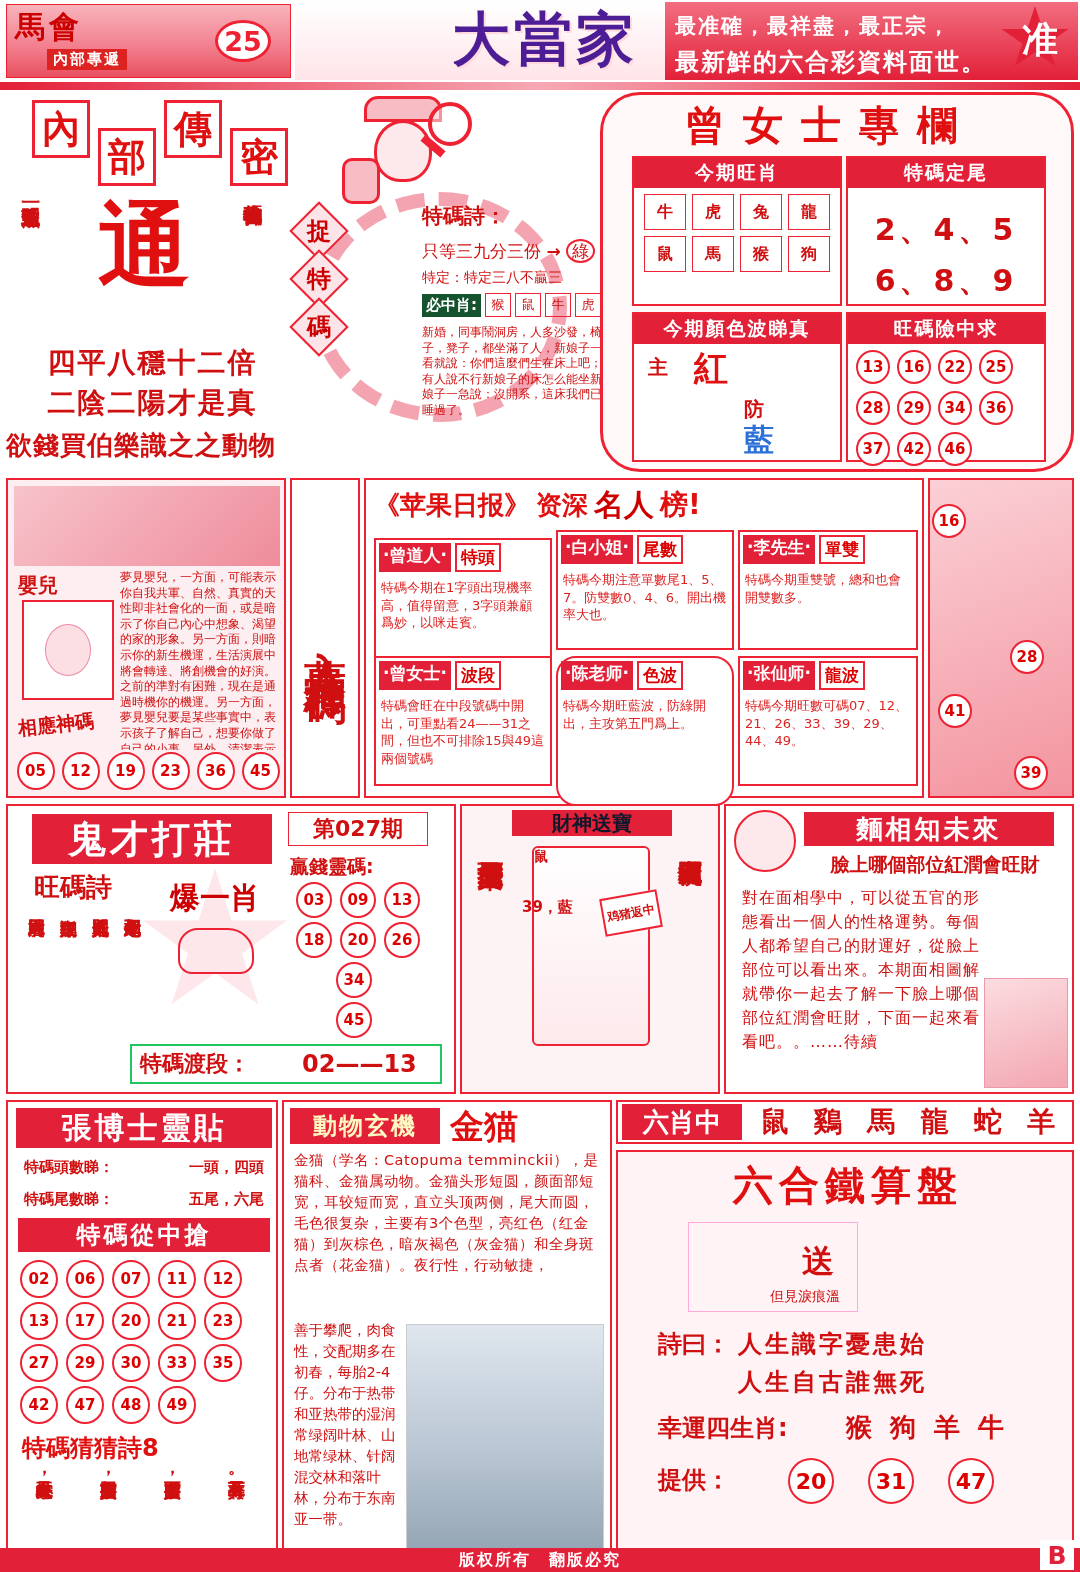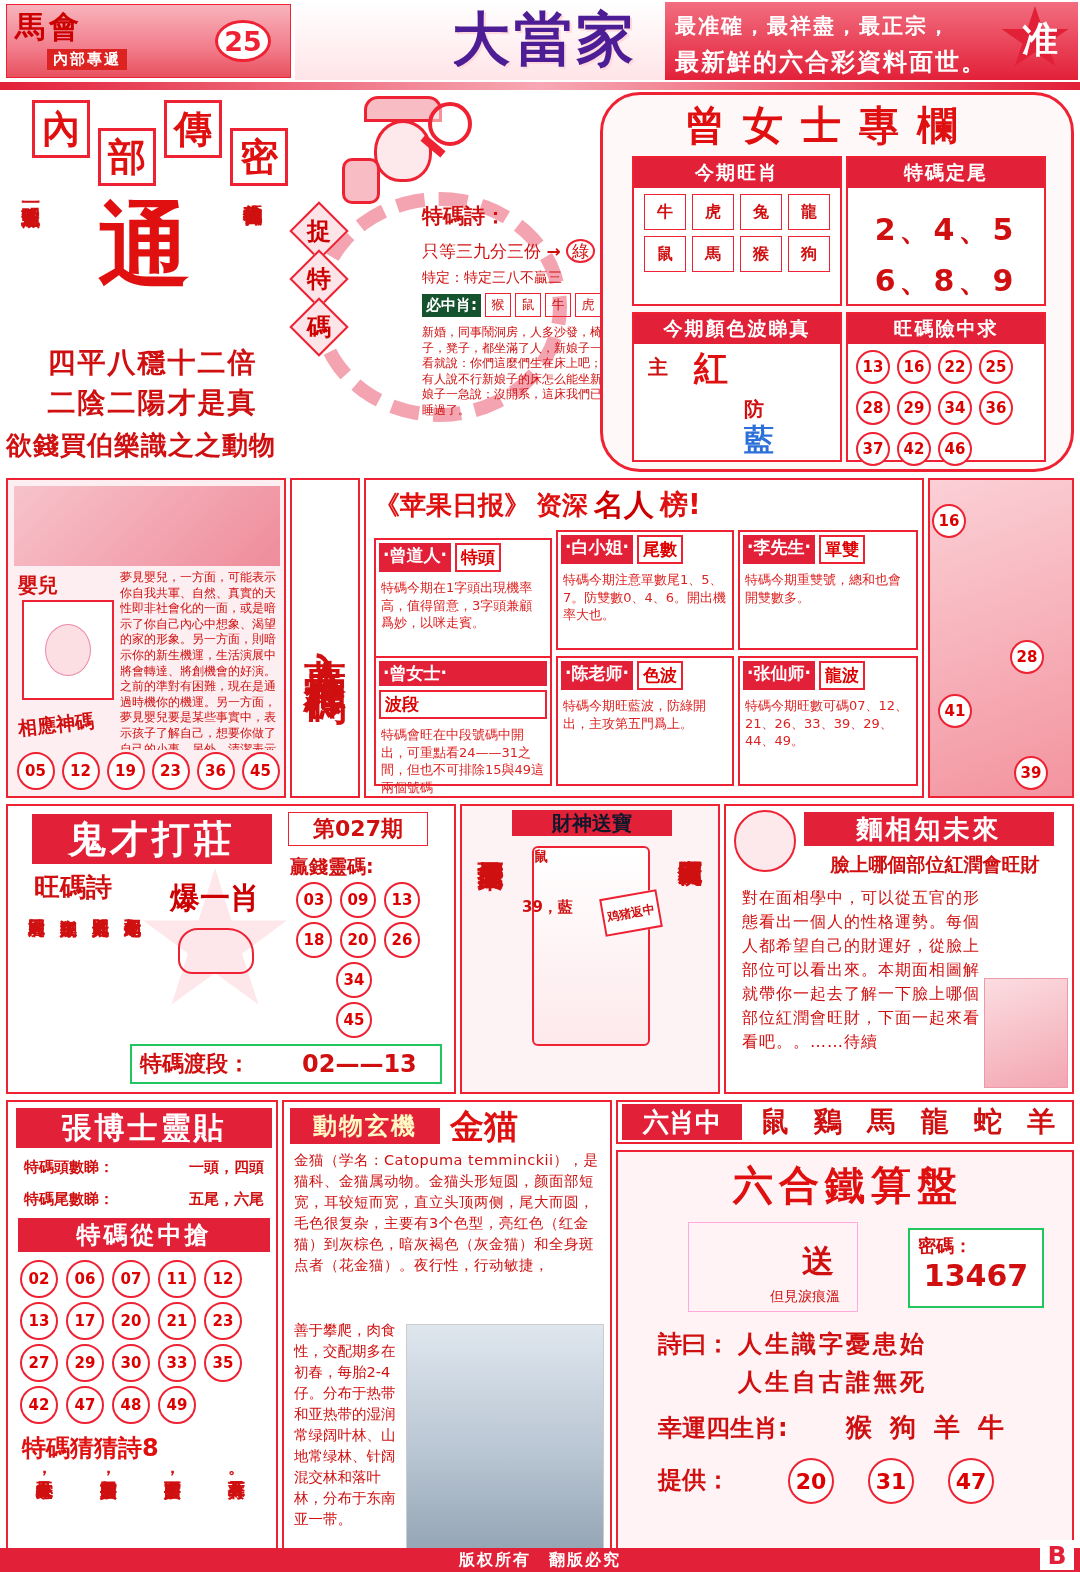--- a/index.html
+++ b/index.html
@@ -248,27 +248,27 @@
     </div>
     <div class="abs ap-cell" style="left:372px;top:50px;width:180px;height:120px;">
       <div style="display:flex;gap:4px;padding:3px;">
         <span class="ap-name">·李先生·</span>
         <span class="ap-tag">單雙</span>
       </div>
       <div class="ap-body">特碼今期重雙號，總和也會開雙數多。</div>
     </div>
 
     <div class="abs ap-cell" style="left:8px;top:176px;width:178px;height:130px;">
-      <div style="display:flex;gap:4px;padding:3px;flex-direction:column;">
+      <div style="display:flex;gap:4px;padding:3px;">
         <span class="ap-name">·曾女士·</span>
         <span class="ap-tag">波段</span>
       </div>
       <div class="ap-body">特碼會旺在中段號碼中開出，可重點看24——31之間，但也不可排除15與49這兩個號碼</div>
     </div>
-    <div class="abs ap-cell" style="left:190px;top:176px;width:178px;height:130px;">
+    <div class="abs ap-cell" style="left:190px;top:176px;width:178px;height:150px;border-radius:20px;">
       <div style="display:flex;gap:4px;padding:3px;">
         <span class="ap-name">·陈老师·</span>
         <span class="ap-tag">色波</span>
       </div>
       <div class="ap-body">特碼今期旺藍波，防綠開出，主攻第五門爲上。</div>
     </div>
     <div class="abs ap-cell" style="left:372px;top:176px;width:180px;height:130px;">
       <div style="display:flex;gap:4px;padding:3px;">
         <span class="ap-name">·张仙师·</span>
         <span class="ap-tag">龍波</span>
@@ -407,24 +407,20 @@
     </div>
   </div>
 
   <div class="abs abacus">
     <div class="abs" style="left:60px;top:10px;width:340px;height:46px;display:flex;align-items:center;justify-content:center;font-size:40px;font-weight:bold;color:#e01010;letter-spacing:6px;">六合鐵算盤</div>
 
     <div class="abs" style="left:70px;top:70px;width:170px;height:90px;border:1px solid #f2a;opacity:.35;"></div>
     <div class="abs" style="left:184px;top:88px;font-size:32px;font-weight:bold;">送</div>
     <div class="abs" style="left:152px;top:136px;font-size:14px;">但見淚痕溫</div>
 
-    <div class="abs bd" style="left:290px;top:76px;width:136px;height:80px;background:#fff;">
-      <div style="font-size:18px;font-weight:bold;padding:4px 0 0 8px;">密碼：</div>
-      <div style="font-size:30px;font-weight:bold;text-align:center;">13467</div>
-    </div>
 
     <div class="abs" style="left:40px;top:176px;font-size:24px;font-weight:bold;">詩曰：</div>
     <div class="abs" style="left:120px;top:176px;font-size:24px;font-weight:bold;letter-spacing:3px;">人生識字憂患始</div>
     <div class="abs" style="left:120px;top:214px;font-size:24px;font-weight:bold;letter-spacing:3px;">人生自古誰無死</div>
 
     <div class="abs" style="left:40px;top:260px;font-size:24px;font-weight:bold;">幸運四生肖:</div>
     <div class="abs" style="left:228px;top:258px;width:190px;display:flex;gap:18px;font-size:26px;font-weight:bold;">
       <span>猴</span>
       <span>狗</span>
       <span>羊</span>

